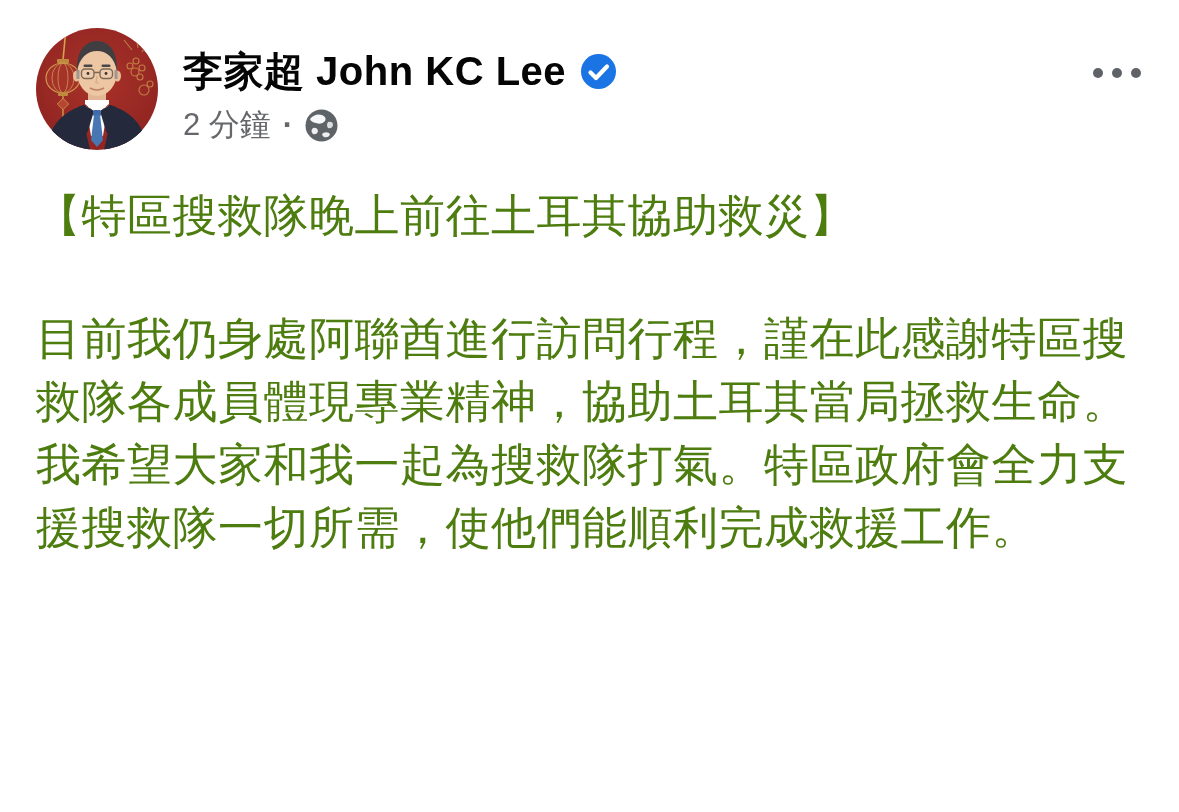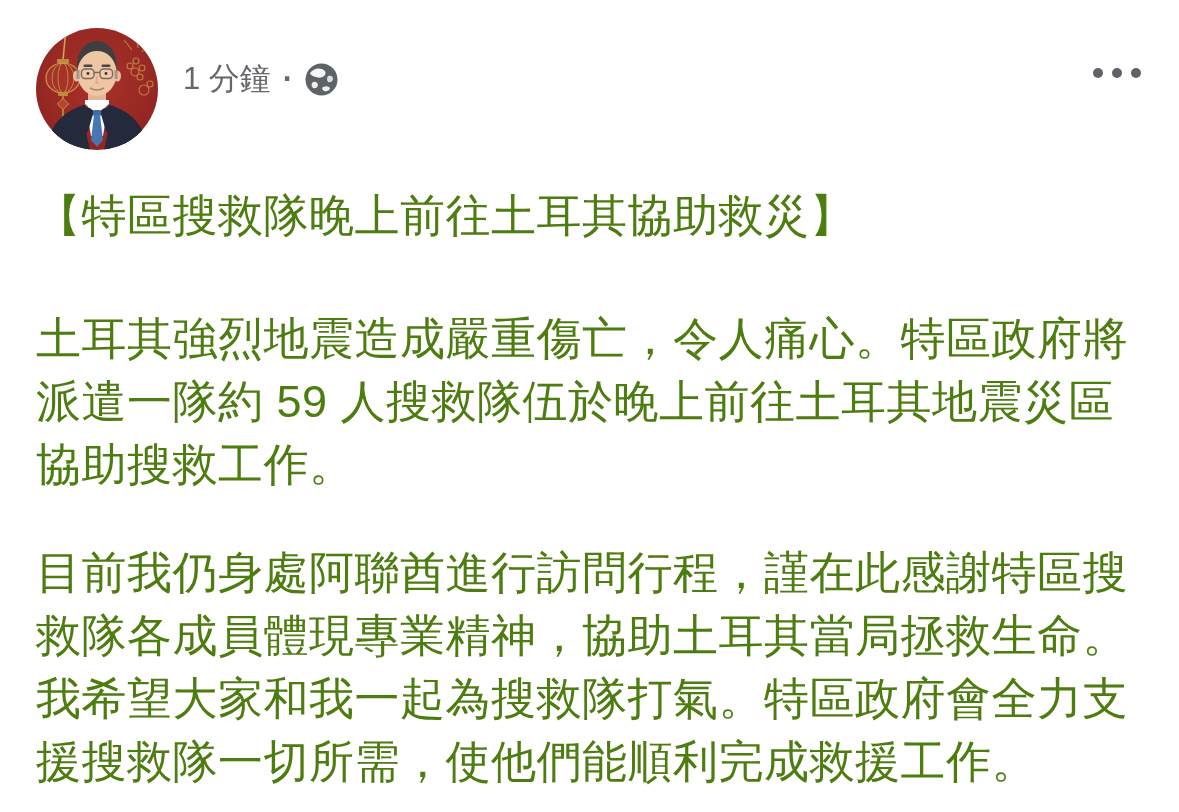--- a/index.html
+++ b/index.html
@@ -172,22 +172,31 @@
           <path d="M48 77 L58 83 L52 103 L40 122 L11 122 C13 96 28 84 48 77 Z" fill="#242a3c"></path>
           <path d="M74 77 L64 83 L70 103 L82 122 L111 122 C109 96 94 84 74 77 Z" fill="#242a3c"></path>
 
           <rect x="57" y="82" width="8" height="6" rx="1.5" fill="#3f6ca8"></rect>
           <path d="M58 87 L64 87 L67 112 L61 119 L55 112 Z" fill="#4677b3"></path>
         </g>
       </svg>
     </div>
 
     <div class="header-text">
+      <div class="name-row">
+        <span class="author-name">李家超 John KC Lee</span>
+        <span class="verified">
+          <svg width="37" height="37" viewBox="0 0 37 37" xmlns="http://www.w3.org/2000/svg">
+            <circle cx="18.5" cy="18.5" r="17.5" fill="#1b74e4"></circle>
+            <path d="M10.5 19.5 L16 25 L27 13.5" stroke="#ffffff" stroke-width="4.2" fill="none" stroke-linecap="round" stroke-linejoin="round"></path>
+          </svg>
+        </span>
+      </div>
       <div class="meta-row">
-        <span class="timestamp">1 分鐘</span>
+        <span class="timestamp">2 分鐘</span>
         <span class="meta-sep">·</span>
         <span class="globe">
           <svg width="33" height="33" viewBox="0 0 33 33" xmlns="http://www.w3.org/2000/svg">
             <circle cx="16.5" cy="16.5" r="16" fill="#5e6368"></circle>
             <path d="M5 10 Q10 4 17 6 Q22 8 20 12 Q17 16 11 14 Q6 13 5 10 Z" fill="#f5f6f7"></path>
             <path d="M23 13 Q28 12 28 16 Q27 20 23 19 Q21 16 23 13 Z" fill="#e9eaec" opacity="0.9"></path>
             <path d="M8 19 Q12 18 13 22 Q12 26 8 25 Q5 22 8 19 Z" fill="#f5f6f7" opacity="0.95"></path>
             <path d="M18 24 Q23 22 25 25 Q24 29 19 28 Q16 26 18 24 Z" fill="#eceeef"></path>
           </svg>
         </span>
@@ -197,22 +206,19 @@
     <div class="more-btn" title="">
       <span class="dot"></span>
       <span class="dot"></span>
       <span class="dot"></span>
     </div>
 
   </div>
 
   <div class="post-body">
     <p class="post-title">【特區搜救隊晚上前往土耳其協助救災】</p>
-    <p class="post-para-1">土耳其強烈地震造成嚴重傷亡，令人痛心。特區政府將
-派遣一隊約 59 人搜救隊伍於晚上前往土耳其地震災區
-協助搜救工作。</p>
     <p class="post-para-2">目前我仍身處阿聯酋進行訪問行程，謹在此感謝特區搜
 救隊各成員體現專業精神，協助土耳其當局拯救生命。
 我希望大家和我一起為搜救隊打氣。特區政府會全力支
 援搜救隊一切所需，使他們能順利完成救援工作。</p>
   </div>
 
 </div>
 
 </body></html>

